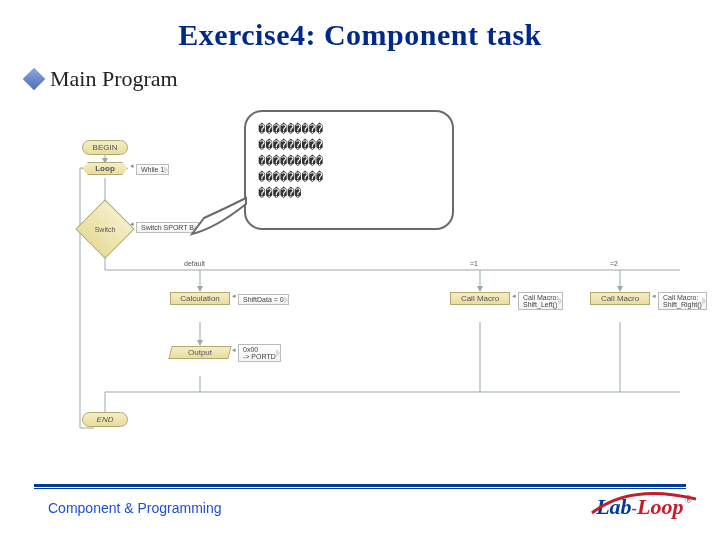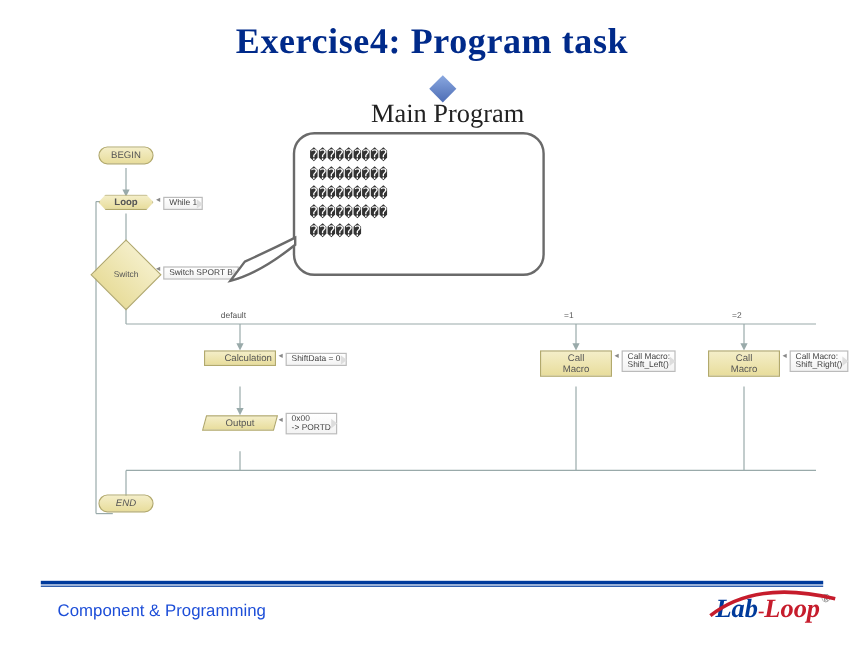--- a/index.html
+++ b/index.html
@@ -1,34 +1,34 @@
 <!DOCTYPE html>
 <html><head>
 <meta charset="utf-8">
 <style>
   * { box-sizing: border-box; }
   html, body { margin: 0; padding: 0; }
   body { width: 720px; height: 540px; font-family: "Times New Roman", serif; background: #fff; position: relative; overflow: hidden; }
 
   .title { text-align: center; font-size: 30px; font-weight: bold; color: #002a8a; margin-top: 18px; letter-spacing: 0.5px; }
 
-  .subtitle-row { display: flex; align-items: center; margin: 14px 0 0 26px; flex-direction: column; }
+  .subtitle-row { display: flex; align-items: center; margin: 14px 0 0 26px; }
   .diamond-bullet { width: 16px; height: 16px; transform: rotate(45deg); background: linear-gradient(135deg, #8aa8e0, #4d6db5); margin-right: 8px; }
   .subtitle { font-size: 22px; color: #222; }
 
   .diagram { position: absolute; left: 60px; top: 120px; width: 620px; height: 340px; font-family: Arial, sans-serif; }
 
   .shape { position: absolute; font-size: 8px; color: #555; text-align: center; }
   .term { background: linear-gradient(#f4eec8, #e8dd9c); border: 1px solid #b2a96c; border-radius: 10px; padding: 2px 0; }
   .hex { background: linear-gradient(#f4eec8, #e8dd9c); border: 1px solid #b2a96c; padding: 1px 0; clip-path: polygon(6px 0, calc(100% - 6px) 0, 100% 50%, calc(100% - 6px) 100%, 6px 100%, 0 50%); font-weight: bold; }
   .dia { width: 42px; height: 42px; transform: rotate(45deg); background: linear-gradient(#f4eec8, #e8dd9c); border: 1px solid #b2a96c; }
   .dia .lbl { transform: rotate(-45deg); font-size: 7px; position: absolute; inset: 0; display:flex; align-items:center; justify-content:center; }
   .para { background: linear-gradient(#f4eec8, #e8dd9c); border: 1px solid #b2a96c; padding: 1px 0; transform: skewX(-15deg); }
   .para .inner { transform: skewX(15deg); display:block; }
-  .rect { background: linear-gradient(#f4eec8, #e8dd9c); border: 1px solid #b2a96c; padding: 1px 16px; }
+  .rect { background: linear-gradient(#f4eec8, #e8dd9c); border: 1px solid #b2a96c; padding: 1px 4px; }
   .labeltag { position: absolute; background: linear-gradient(#fff, #f3f3f3); border: 1px solid #bbb; font-size: 7px; padding: 1px 4px; color: #444; }
   .labeltag::after { content:""; position:absolute; right:-5px; top:50%; margin-top:-4px; border:4px solid transparent; border-left:5px solid #ddd; }
   .tinylabel { position:absolute; font-size:7px; color:#555; }
 
   svg.connectors { position:absolute; left:0; top:0; width:620px; height:340px; }
   .wire { stroke:#9aa; stroke-width:1; fill:none; }
   .arrow { fill:#9aa; }
 
   .callout { position:absolute; left:244px; top:110px; width:210px; height:120px; border:2px solid #6a6a6a; border-radius:18px; background:#fff; padding:10px 12px; font-family:"MS Gothic","Courier New",monospace; font-size:12px; line-height:16px; color:#333; }
   .callout svg.tailpath { position:absolute; left:-60px; top:56px; }
@@ -41,21 +41,21 @@
   .logo .volt { font-style:italic; font-size:22px; color:#c61c2c; font-weight:bold; }
   .logo .dash { color:#c61c2c; font-weight:bold; }
   .logo .r { font-size:10px; color:#555; vertical-align: top; margin-left:1px; }
   .logo .swoosh { position:absolute; left:-6px; top:-5px; }
 
   .caret { position:absolute; font-size:7px; color:#888; }
 </style>
 </head>
 <body>
 
-<div class="title">Exercise4: Program task</div>
+<div class="title">Exercise4: Component task</div>
 
 <div class="subtitle-row">
   <div class="diamond-bullet"></div>
   <div class="subtitle">Main Program</div>
 </div>
 
 <div class="diagram">
   <svg class="connectors">
     <line class="wire" x1="45" y1="20" x2="45" y2="40"></line>
     <polygon class="arrow" points="45,44 42,38 48,38"></polygon>
@@ -78,21 +78,21 @@
     <line class="wire" x1="560" y1="202" x2="560" y2="272"></line>
     <line class="wire" x1="45" y1="272" x2="620" y2="272"></line>
     <line class="wire" x1="45" y1="272" x2="45" y2="300"></line>
     <polygon class="arrow" points="45,304 42,298 48,298"></polygon>
 
     <line class="wire" x1="20" y1="48" x2="20" y2="308"></line>
     <line class="wire" x1="20" y1="48" x2="34" y2="48"></line>
     <line class="wire" x1="20" y1="308" x2="34" y2="308"></line>
   </svg>
 
-  <div class="shape term" style="left:22px; top:2px; width:46px;text-align:center;">BEGIN</div>
+  <div class="shape term" style="left:22px; top:20px; width:46px;text-align:center;">BEGIN</div>
 
   <div class="shape hex" style="left:22px; top:42px; width:46px;">Loop</div>
   <div class="labeltag" style="left:76px; top:44px;">While
 1</div>
   <span class="caret" style="left:70px; top:42px;">◂</span>
 
   <div class="shape dia" style="left:24px; top:88px;">
       <span class="lbl">Switch</span>
     </div>
   <div class="labeltag" style="left:76px; top:102px;">Switch SPORT B</div>

